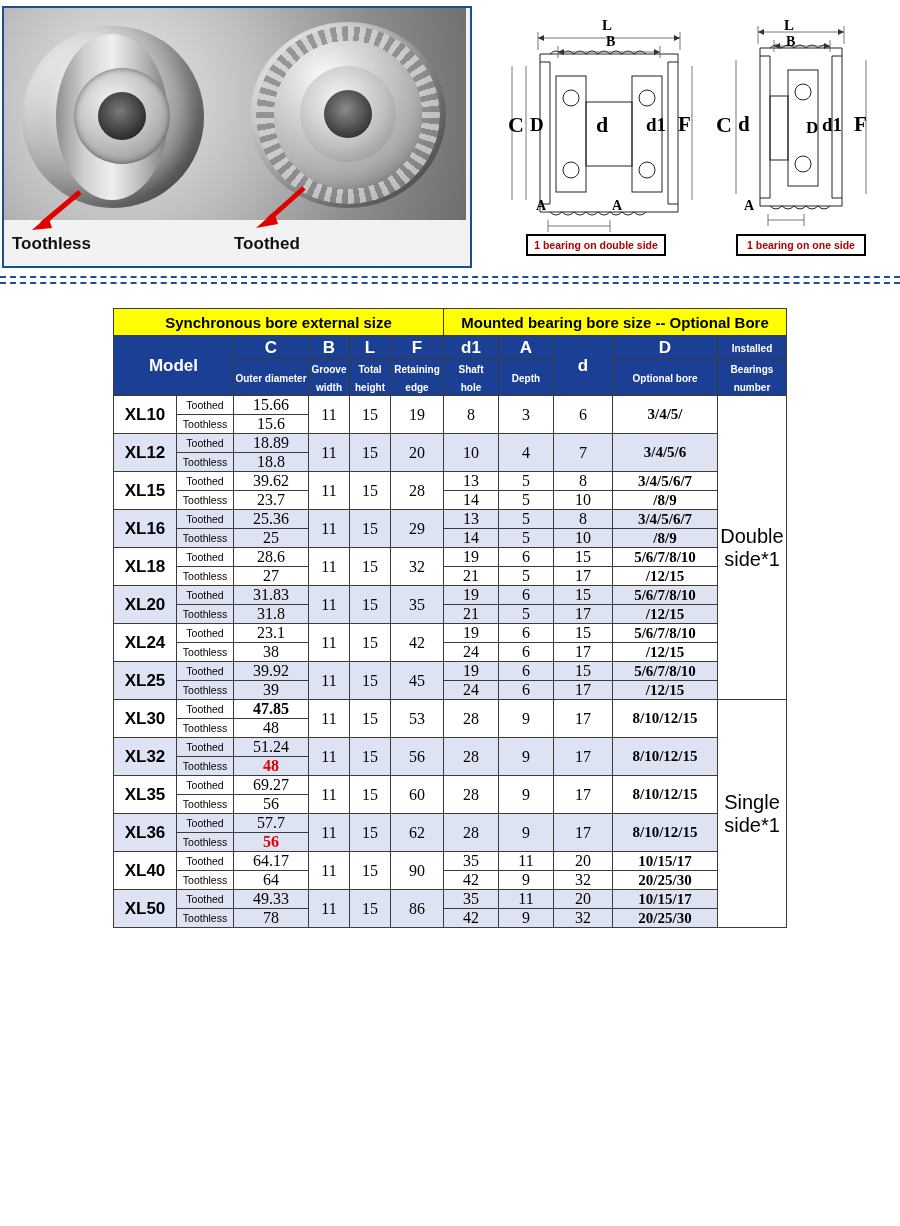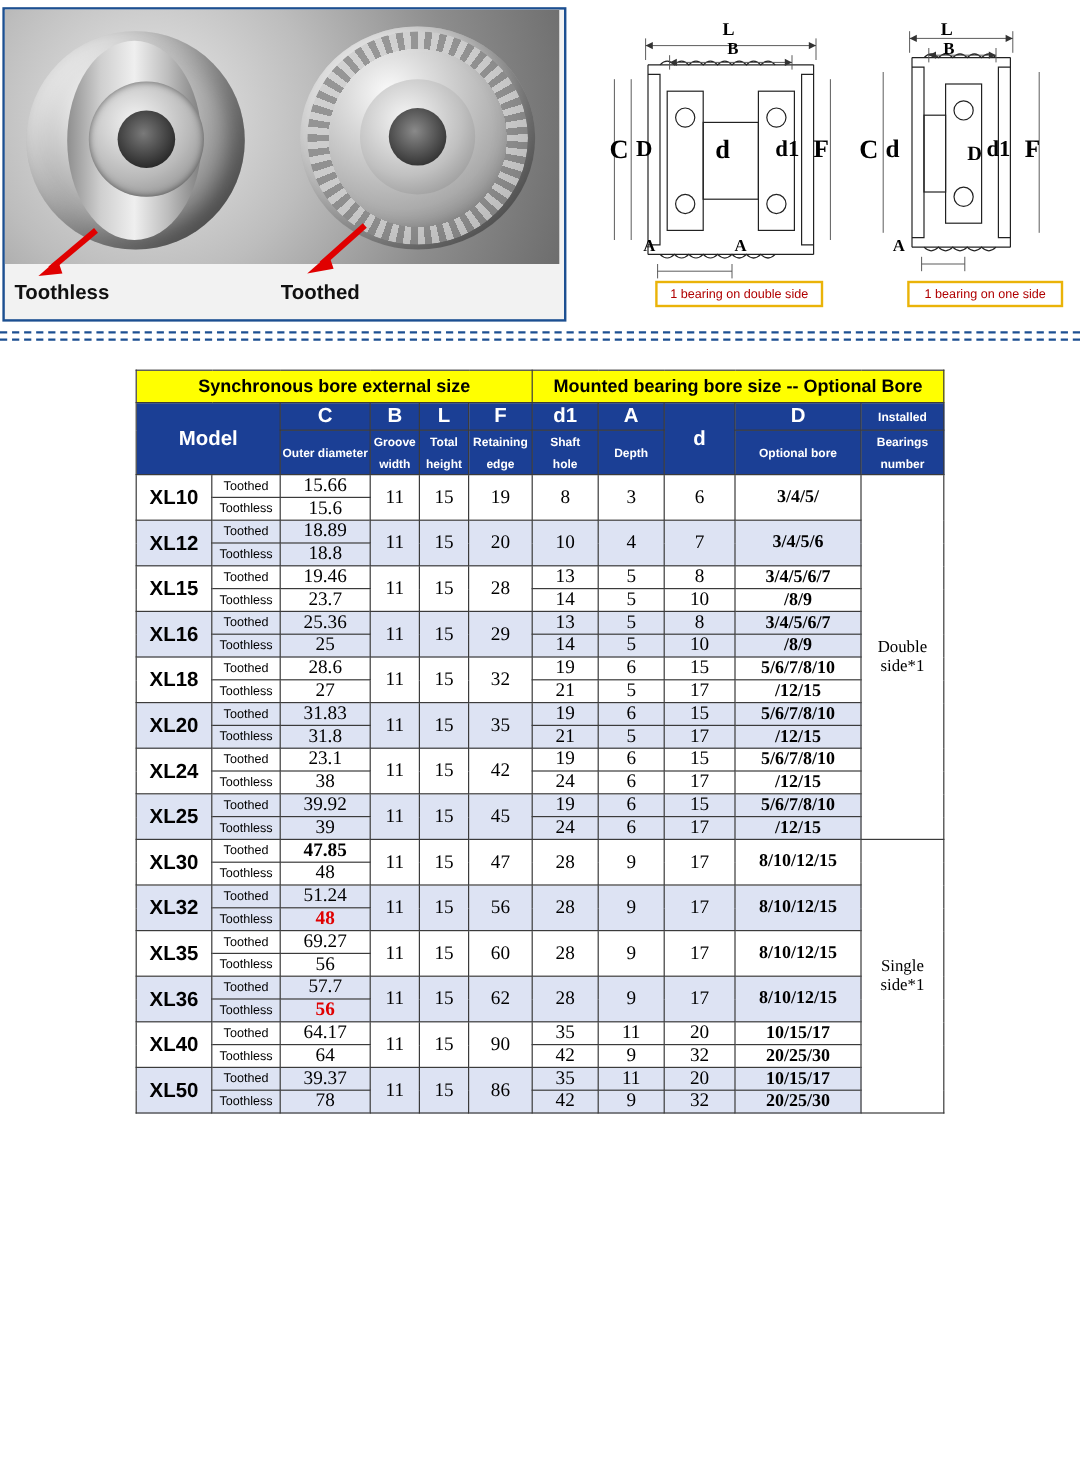--- a/index.html
+++ b/index.html
@@ -34,42 +34,42 @@
       background:radial-gradient(circle at 40% 35%,#f6f6f6,#c0c0c0 55%,#838383 100%);}
   .p2 .bore{position:absolute;left:74px;top:68px;width:48px;height:48px;border-radius:50%;
       background:radial-gradient(circle at 45% 40%,#8a8a8a,#3a3a3a 70%,#141414 100%);}
   .arrow{position:absolute;}
   .arrow svg{display:block;}
   .cap{position:absolute;font-size:17px;font-weight:bold;color:#111;}
 
   
   .diag{position:absolute;left:478px;top:6px;width:420px;height:258px;background:#fff;}
   .dlabel{position:absolute;font-family:"Liberation Serif",serif;font-weight:bold;}
-  .redbox{position:absolute;border:2px solid #eab308;color:#b00000;background:#fff;font-size:10.5px;
-      font-weight:normal;text-align:center;line-height:18px;height:18px;margin-left:20px;}
+  .redbox{position:absolute;border:2px solid #000000;color:#b00000;background:#fff;font-size:10.5px;
+      font-weight:bold;text-align:center;line-height:18px;height:18px;}
 
   
   .sep{position:absolute;left:0;top:276px;width:900px;height:0;border-top:2px dashed #1c4f91;}
   .sep2{position:absolute;left:0;top:282px;width:900px;height:0;border-top:2px dashed #1c4f91;}
 
   
   .tablewrap{position:absolute;left:113px;top:308px;width:676px;}
   table{border-collapse:collapse;font-family:"Liberation Serif",serif;}
   td,th{border:1px solid #3b3b3b;text-align:center;vertical-align:middle;padding:0;}
   .hdr-yellow{background:#ffff00;font-weight:bold;font-size:15px;height:26px;font-family:"Liberation Sans",sans-serif;}
   .hdr-blue{background:#1b3f95;color:#fff;font-weight:bold;font-family:"Liberation Sans",sans-serif;}
   .hdr-blue .big{font-size:17px;line-height:19px;}
   .hdr-blue .small{font-size:10px;line-height:11px;font-weight:bold;}
   .model{font-weight:bold;font-size:17px;font-family:"Liberation Sans",sans-serif;}
   .tt{font-size:10.5px;font-family:"Liberation Sans",sans-serif;}
   .val{font-size:16px;}
   .valb{font-size:15px;font-weight:bold;}
   .rowA{background:#ffffff;}
   .rowB{background:#dde3f3;}
-  .side{font-size:14px;font-family:Liberation Serif, serif;margin-top:32px;}
+  .side{font-size:20px;font-family:Liberation Sans, sans-serif;margin-top:32px;}
   .red{color:#e00000;font-weight:bold;}
 </style>
 </head>
 <body>
 
 <div class="top">
 
   <div class="photo-box">
     <div class="photo-inner">
       <div class="pulley p1">
@@ -255,21 +255,21 @@
           <td class="rowB val" rowspan="2" style="width:58px;">7</td>
           <td class="rowB valb" rowspan="2" style="width:104px;">3/4/5/6</td>
         </tr>
         <tr>
           <td class="rowB tt">Toothless</td>
           <td class="rowB val">18.8</td>
         </tr>
         <tr>
           <td class="rowA model" rowspan="2" style="width:62px;height:30px;">XL15</td>
           <td class="rowA tt" style="width:56px;">Toothed</td>
-          <td class="rowA val" style="width:74px;">19.46</td>
+          <td class="rowA val" style="width:74px;">39.62</td>
           <td class="rowA val" rowspan="2" style="width:40px;">11</td>
           <td class="rowA val" rowspan="2" style="width:40px;">15</td>
           <td class="rowA val" rowspan="2" style="width:52px;">28</td>
           <td class="rowA val" style="width:54px;">13</td>
           <td class="rowA val" style="width:54px;">5</td>
           <td class="rowA val" style="width:58px;">8</td>
           <td class="rowA valb" style="width:104px;">3/4/5/6/7</td>
         </tr>
         <tr>
           <td class="rowA tt">Toothless</td>
@@ -378,21 +378,21 @@
           <td class="rowB val">6</td>
           <td class="rowB val">17</td>
           <td class="rowB valb">/12/15</td>
         </tr>
         <tr>
           <td class="rowA model" rowspan="2" style="width:62px;height:30px;">XL30</td>
           <td class="rowA tt" style="width:56px;">Toothed</td>
           <td class="rowA val" style="width:74px;font-weight:bold;">47.85</td>
           <td class="rowA val" rowspan="2" style="width:40px;">11</td>
           <td class="rowA val" rowspan="2" style="width:40px;">15</td>
-          <td class="rowA val" rowspan="2" style="width:52px;">47</td>
+          <td class="rowA val" rowspan="2" style="width:52px;">53</td>
           <td class="rowA val" rowspan="2" style="width:54px;">28</td>
           <td class="rowA val" rowspan="2" style="width:54px;">9</td>
           <td class="rowA val" rowspan="2" style="width:58px;">17</td>
           <td class="rowA valb" rowspan="2" style="width:104px;">8/10/12/15</td>
           <td class="rowA side" rowspan="12" style="width:68px;">Single<br>side*1</td>
         </tr>
         <tr>
           <td class="rowA tt">Toothless</td>
           <td class="rowA val">48</td>
         </tr>
@@ -460,21 +460,21 @@
           <td class="rowA tt">Toothless</td>
           <td class="rowA val">64</td>
           <td class="rowA val">42</td>
           <td class="rowA val">9</td>
           <td class="rowA val">32</td>
           <td class="rowA valb">20/25/30</td>
         </tr>
         <tr>
           <td class="rowB model" rowspan="2" style="width:62px;height:30px;">XL50</td>
           <td class="rowB tt" style="width:56px;">Toothed</td>
-          <td class="rowB val" style="width:74px;">39.37</td>
+          <td class="rowB val" style="width:74px;">49.33</td>
           <td class="rowB val" rowspan="2" style="width:40px;">11</td>
           <td class="rowB val" rowspan="2" style="width:40px;">15</td>
           <td class="rowB val" rowspan="2" style="width:52px;">86</td>
           <td class="rowB val" style="width:54px;">35</td>
           <td class="rowB val" style="width:54px;">11</td>
           <td class="rowB val" style="width:58px;">20</td>
           <td class="rowB valb" style="width:104px;">10/15/17</td>
         </tr>
         <tr>
           <td class="rowB tt">Toothless</td>

